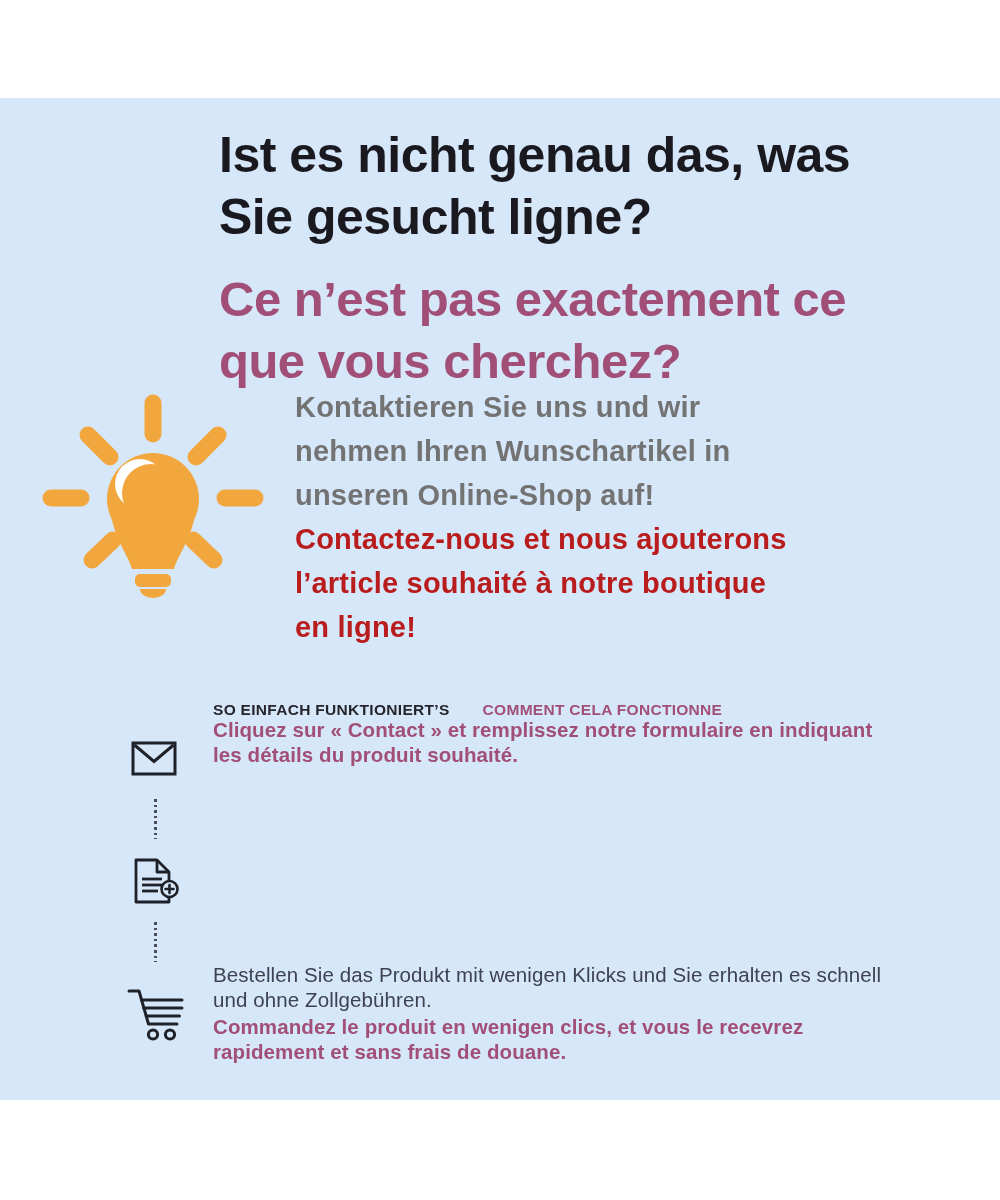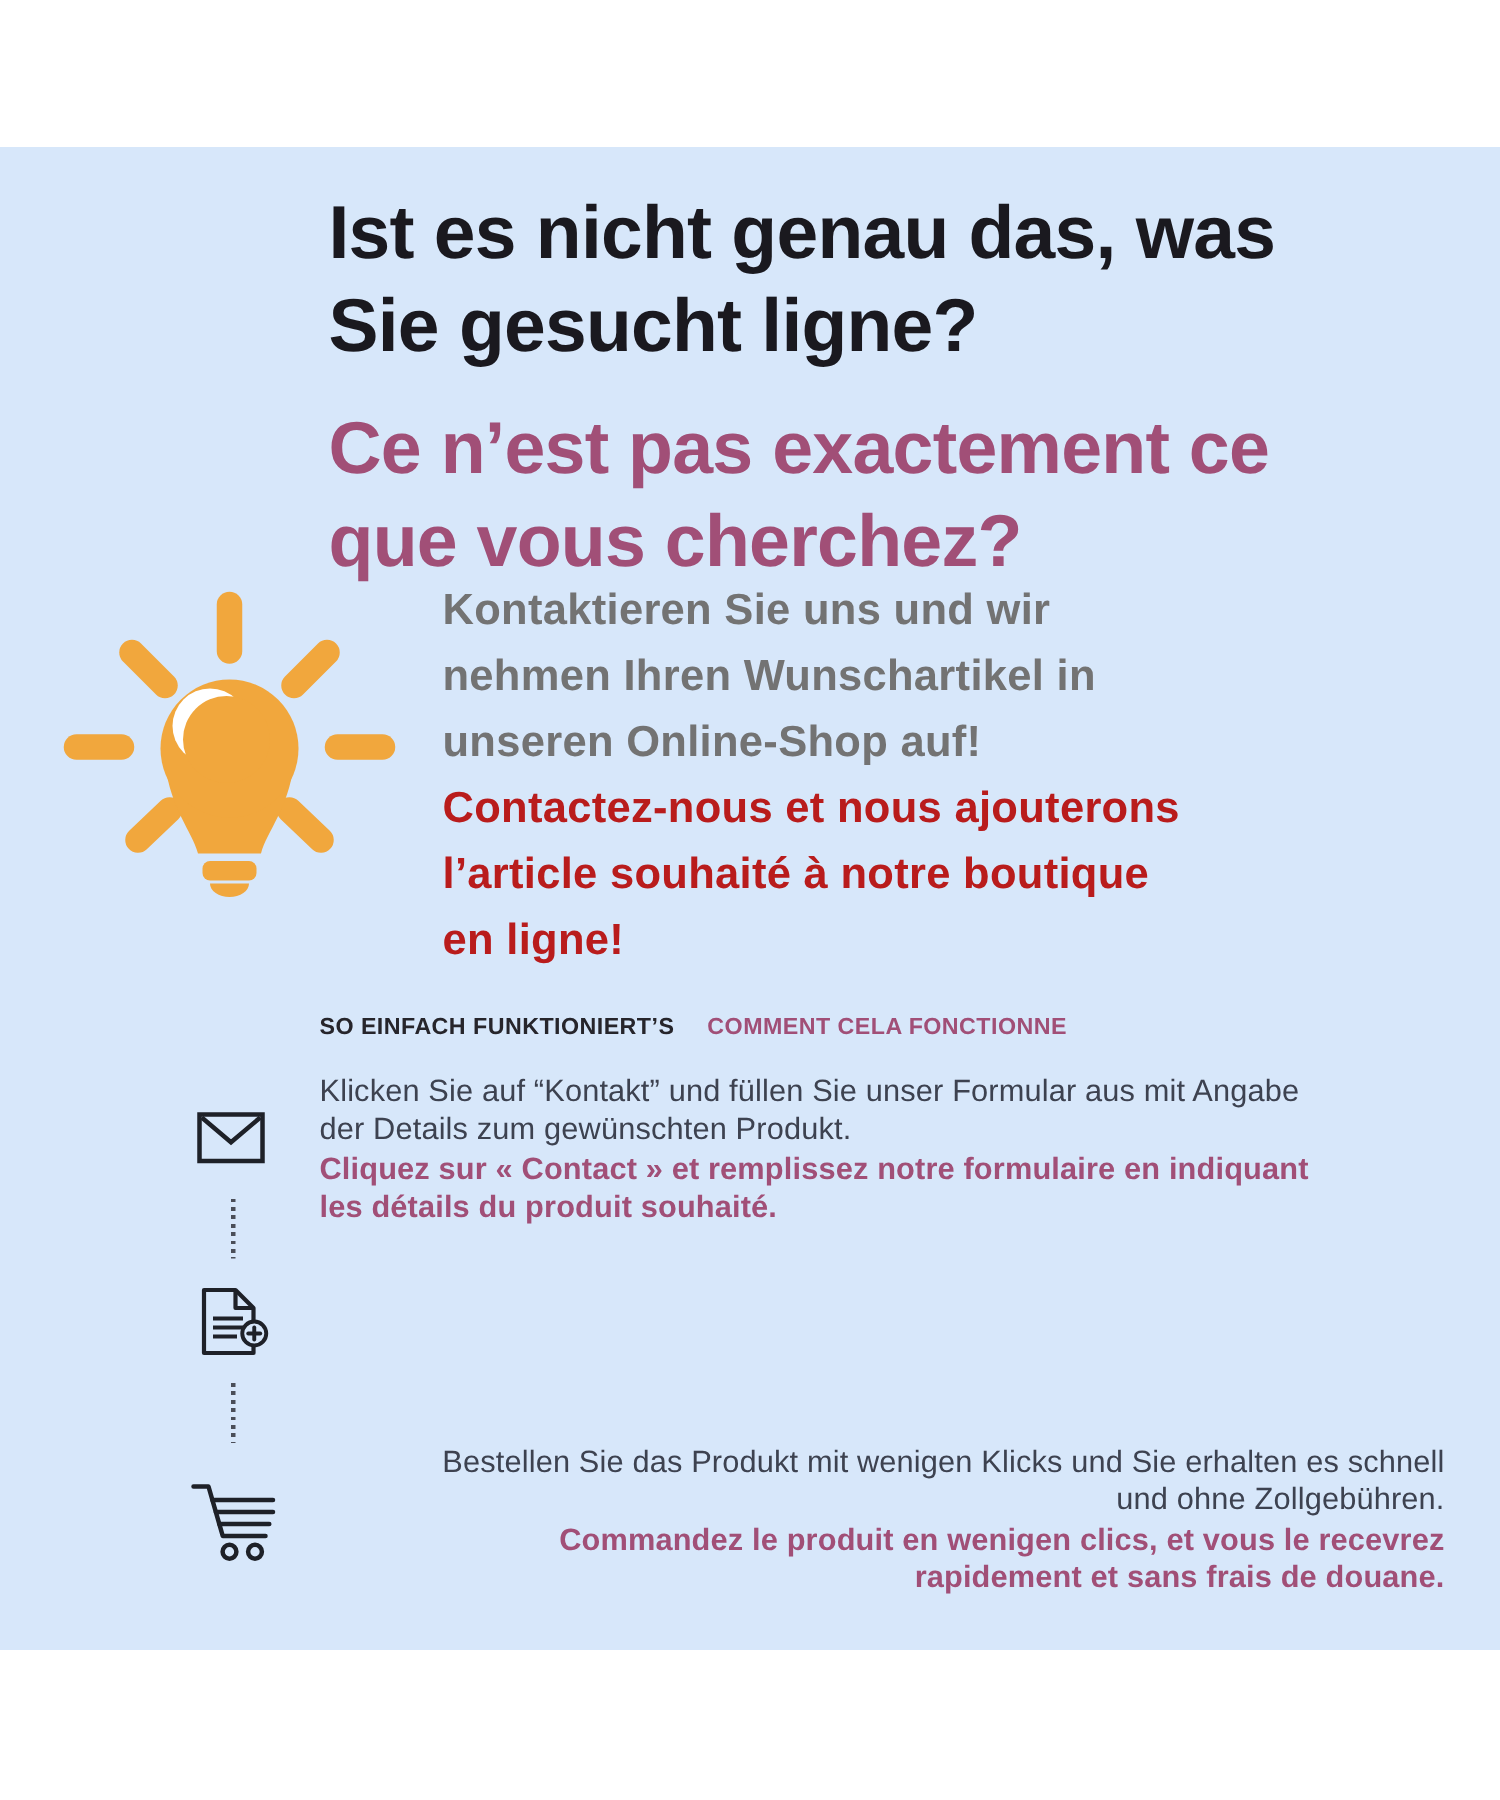--- a/index.html
+++ b/index.html
@@ -22,27 +22,27 @@
   .bulb{left:42px;top:394px;}
   .intro-de{
     left:295px;top:385px;width:520px;
     font-size:29px;line-height:44px;font-weight:700;color:#737373;letter-spacing:0.2px;
   }
   .intro-fr{
     left:295px;top:517px;width:560px;
     font-size:29px;line-height:44px;font-weight:700;color:#b91c1c;letter-spacing:0.2px;
   }
   .how-row{
-    left:213px;top:676px;display:flex;gap:22px;align-items:baseline;
+    left:213px;top:701px;display:flex;gap:33px;align-items:baseline;
   }
   .how-de{font-size:15.5px;font-weight:700;color:#26252b;letter-spacing:0.3px;}
   .how-fr{font-size:15.5px;font-weight:700;color:#a14f77;letter-spacing:0.3px;}
 
   .step-text{left:213px;width:750px;}
-  .step1{top:715px;} .step2{top:842px;} .step3{top:962px;text-align:right;}
+  .step1{top:715px;} .step2{top:842px;} .step3{top:962px;}
   .step-de{
     font-size:20.5px;line-height:25px;font-weight:400;color:#3d4250;letter-spacing:0.1px;
   }
   .step-fr{
     font-size:20.5px;line-height:25px;font-weight:700;color:#a14f77;margin-top:2px;letter-spacing:0.1px;
   }
 
   .icon-envelope{left:131px;top:741px;}
   .icon-doc{left:129px;top:858px;}
   .icon-cart{left:124px;top:988px;}
@@ -123,22 +123,20 @@
     <path d="M5,3 H15 L24.5,36 H53"></path>
     <line x1="17.6" y1="12" x2="58" y2="12"></line>
     <line x1="19.9" y1="20" x2="58" y2="20"></line>
     <line x1="22.2" y1="28" x2="55.5" y2="28"></line>
     <circle cx="29" cy="46.5" r="4.6"></circle>
     <circle cx="46" cy="46.5" r="4.6"></circle>
   </g>
 </svg>
 
 <div class="abs step-text step1">
-  <div class="step-de preline">Klicken Sie auf “Kontakt” und füllen Sie unser Formular aus mit Angabe
-der Details zum gewünschten Produkt.</div>
   <div class="step-fr preline">Cliquez sur « Contact » et remplissez notre formulaire en indiquant
 les détails du produit souhaité.</div>
 </div>
 
 <div class="abs step-text step2">
 </div>
 
 <div class="abs step-text step3">
   <div class="step-de preline">Bestellen Sie das Produkt mit wenigen Klicks und Sie erhalten es schnell
 und ohne Zollgebühren.</div>

